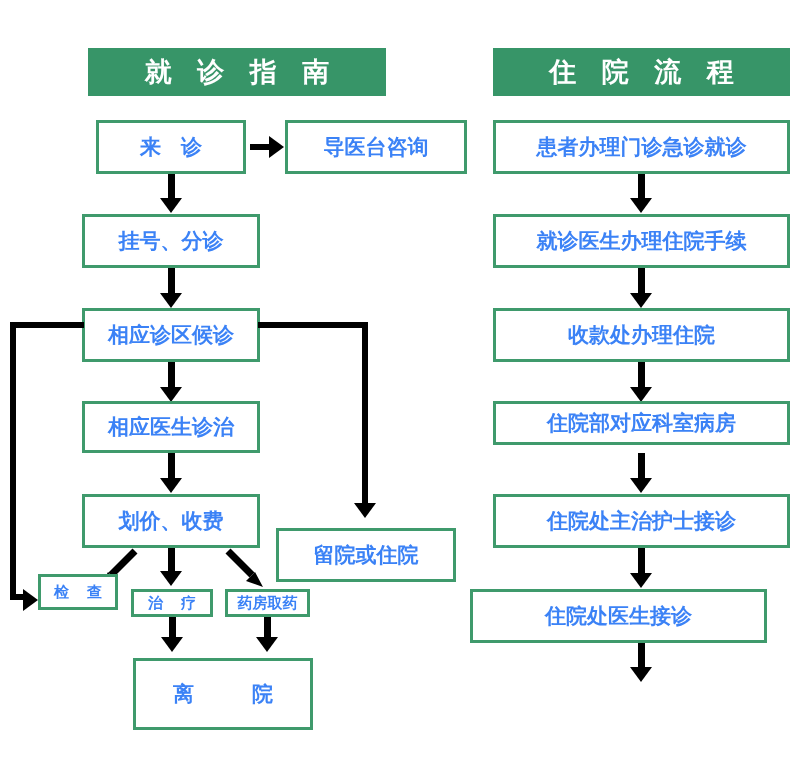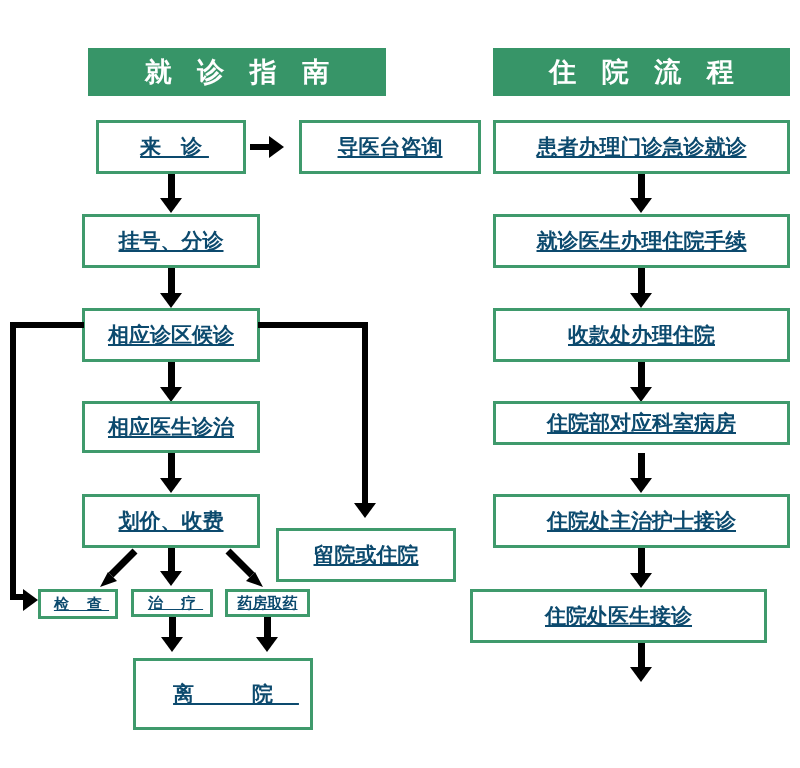--- a/index.html
+++ b/index.html
@@ -33,25 +33,24 @@
     box-sizing: border-box;
   }
   .node {
     position: absolute;
     border: 3px solid #3f9a6c;
     background: #ffffff;
     box-sizing: border-box;
     display: flex;
     align-items: center;
     justify-content: center;
-    color: #0c4a6e;
+    color: #3b82f6;
     font-size: 21px;
     font-weight: bold;
     white-space: nowrap;
-    text-decoration: underline;
   }
   .node.small {
     font-size: 15px;
     border-width: 3px;
   }
   .node.spaced {
     letter-spacing: 7px;
     text-indent: 7px;
   }
   .node.wide-spaced {
@@ -87,21 +86,21 @@
 
 <div id="canvas">
 
   <div class="header-bar" style="left:88px; top:48px; width:298px; height:48px;">就 诊 指 南</div>
 
   <div class="node spaced" style="left:96px; top:120px; width:150px; height:54px;">来  诊</div>
 
   <div class="conn" style="left:250px; top:144px; width:24px; height:6px;"></div>
   <div class="arrow-head arrow-right" style="left:269px; top:136px;"></div>
 
-  <div class="node" style="left:299px; top:120px; width:182px; height:54px;">导医台咨询</div>
+  <div class="node" style="left:285px; top:120px; width:182px; height:54px;">导医台咨询</div>
 
   <div class="conn" style="left:168px; top:174px; width:7px; height:27px;"></div>
   <div class="arrow-head arrow-down" style="left:160px; top:198px;"></div>
 
   <div class="node" style="left:82px; top:214px; width:178px; height:54px;">挂号、分诊</div>
 
   <div class="conn" style="left:168px; top:268px; width:7px; height:28px;"></div>
   <div class="arrow-head arrow-down" style="left:160px; top:293px;"></div>
 
   <div class="node" style="left:82px; top:308px; width:178px; height:54px;">相应诊区候诊</div>
@@ -137,21 +136,21 @@
   <div class="conn" style="left:168px; top:548px; width:7px; height:26px;"></div>
   <div class="arrow-head arrow-down" style="left:160px; top:571px;"></div>
 
   <div class="diag" style="left:220px; top:548px;">
     <svg width="48" height="42" viewBox="0 0 48 42">
       <line x1="8" y1="3" x2="32" y2="27" stroke="#000" stroke-width="7"></line>
       <polygon points="43,39 26,33 35,24" fill="#000"></polygon>
     </svg>
   </div>
 
-  <div class="node small spaced" style="left:38px; top:589px; width:80px; height:30px;">检 查</div>
+  <div class="node small spaced" style="left:38px; top:574px; width:80px; height:36px;">检 查</div>
 
   <div class="node small spaced" style="left:131px; top:589px; width:82px; height:28px;">治 疗</div>
 
   <div class="node small" style="left:225px; top:589px; width:85px; height:28px;">药房取药</div>
 
   <div class="conn" style="left:169px; top:617px; width:7px; height:24px;"></div>
   <div class="arrow-head arrow-down" style="left:161px; top:637px;"></div>
 
   <div class="conn" style="left:264px; top:617px; width:7px; height:24px;"></div>
   <div class="arrow-head arrow-down" style="left:256px; top:637px;"></div>

